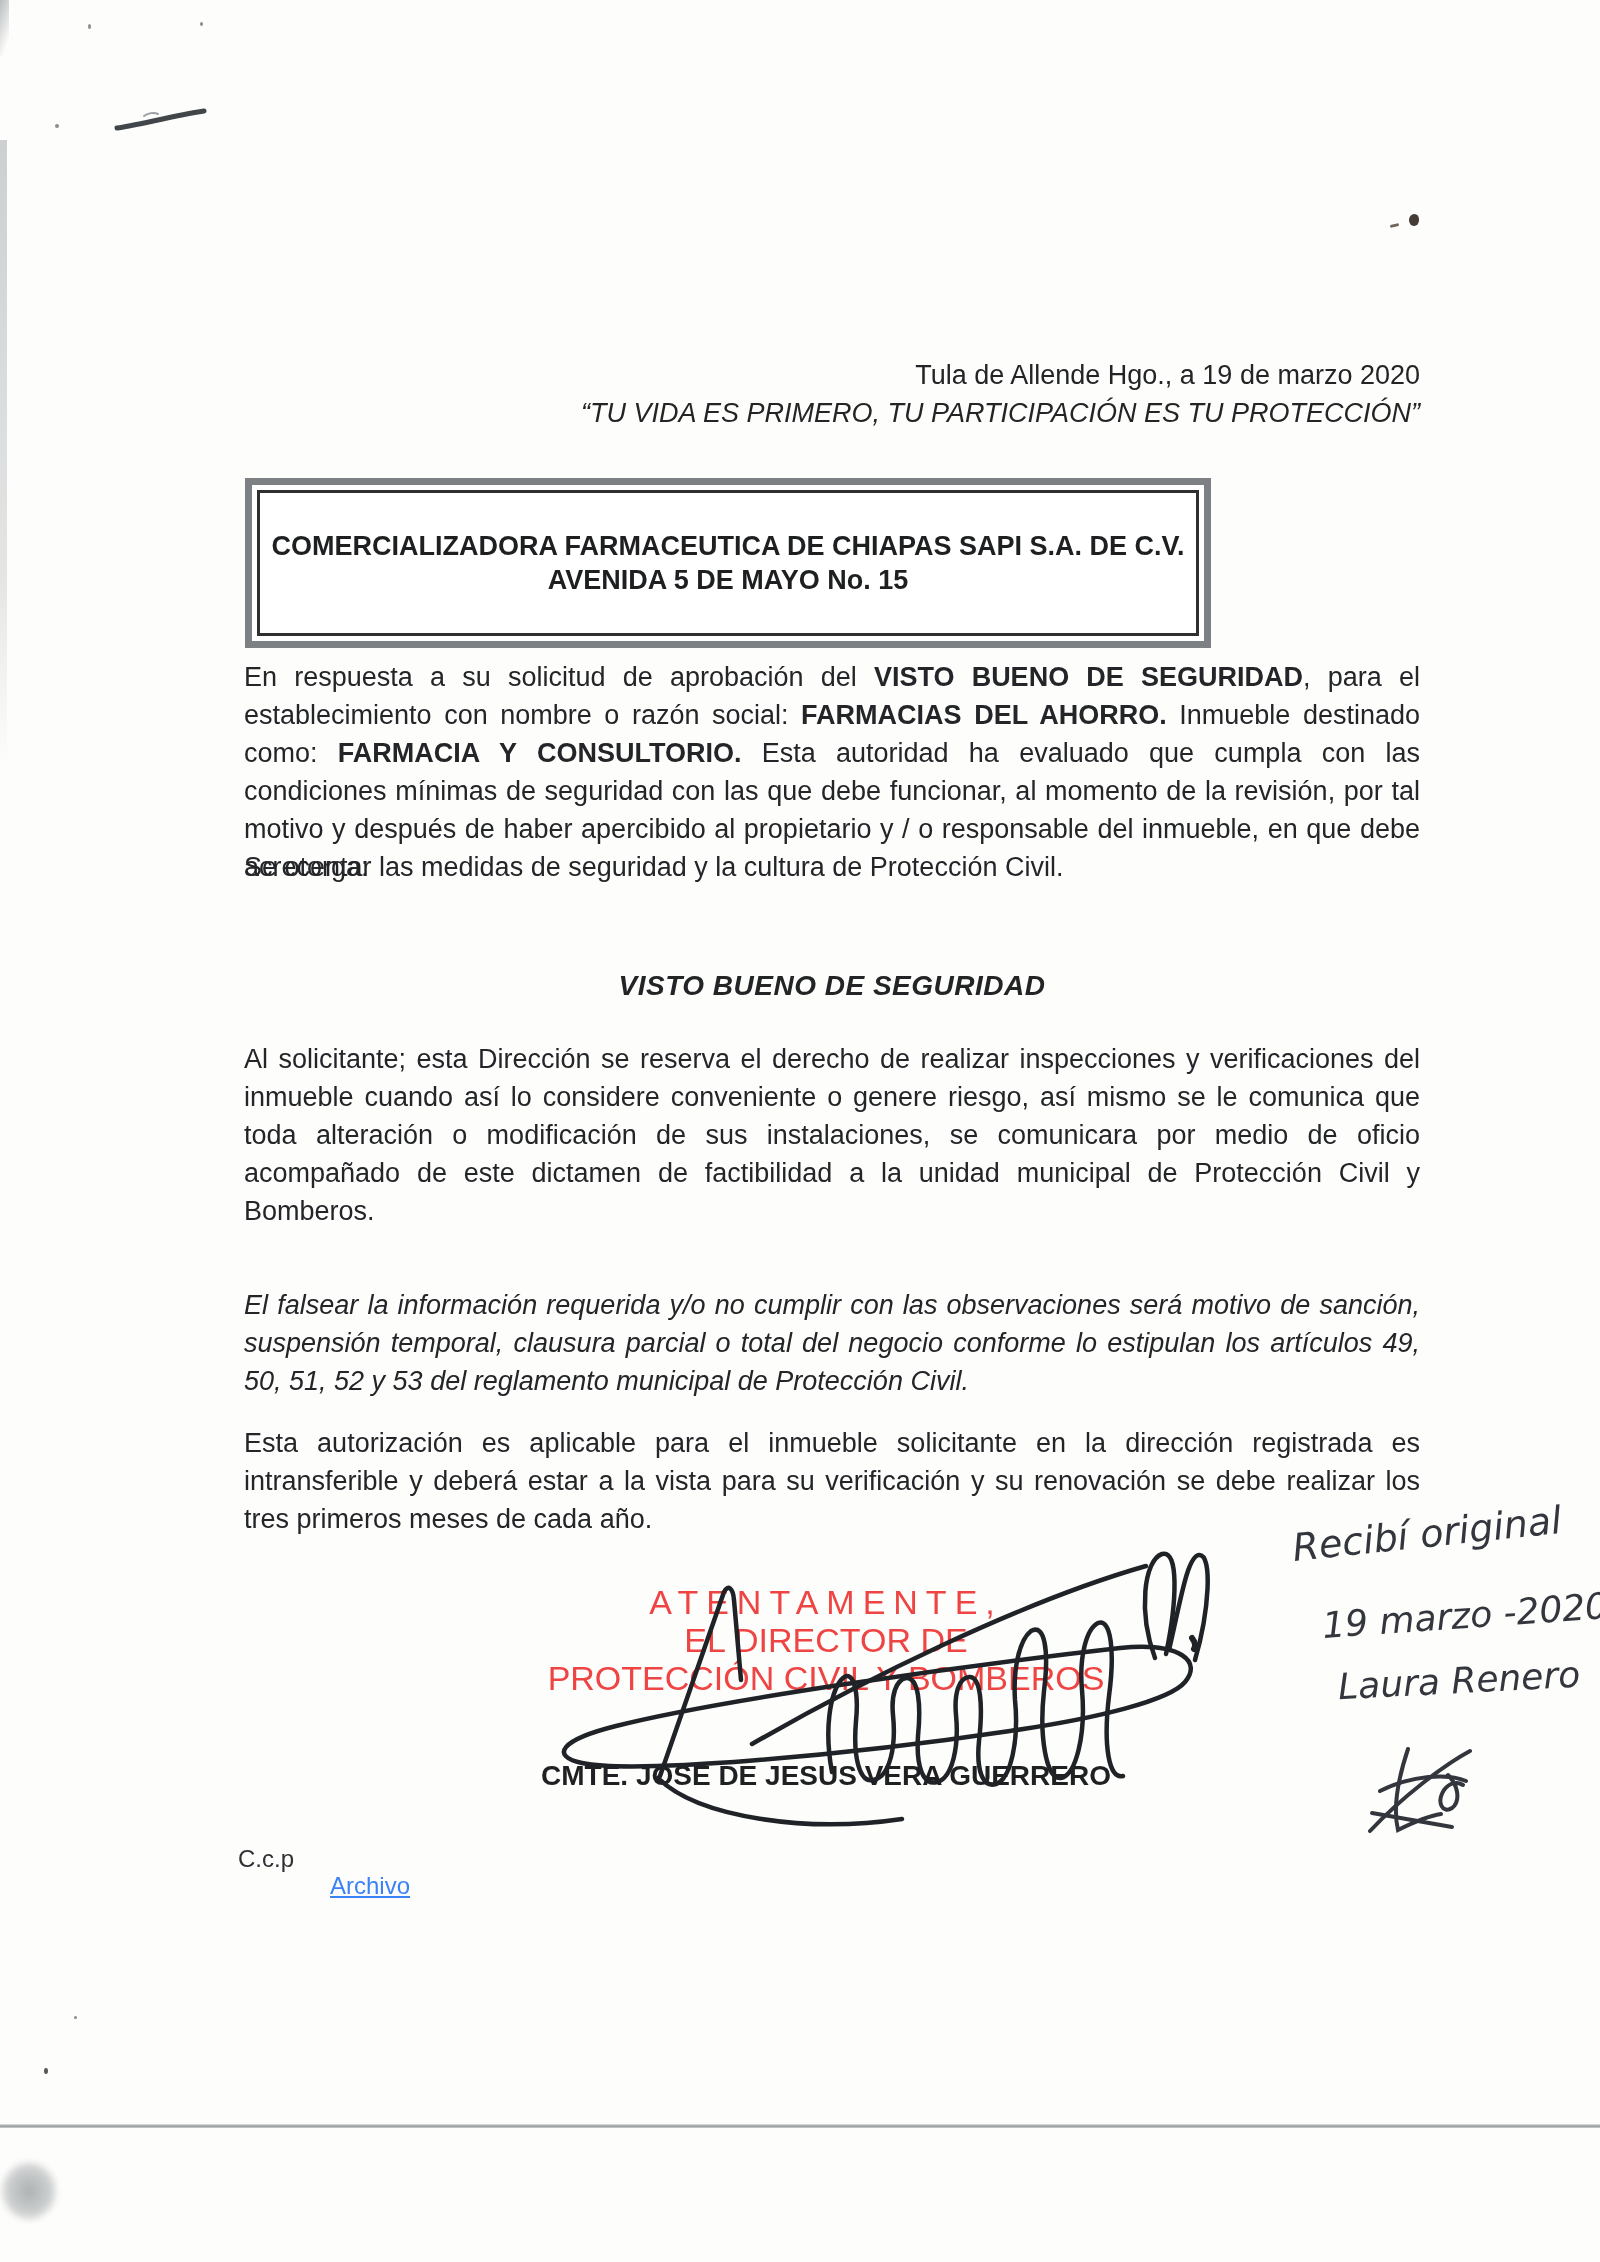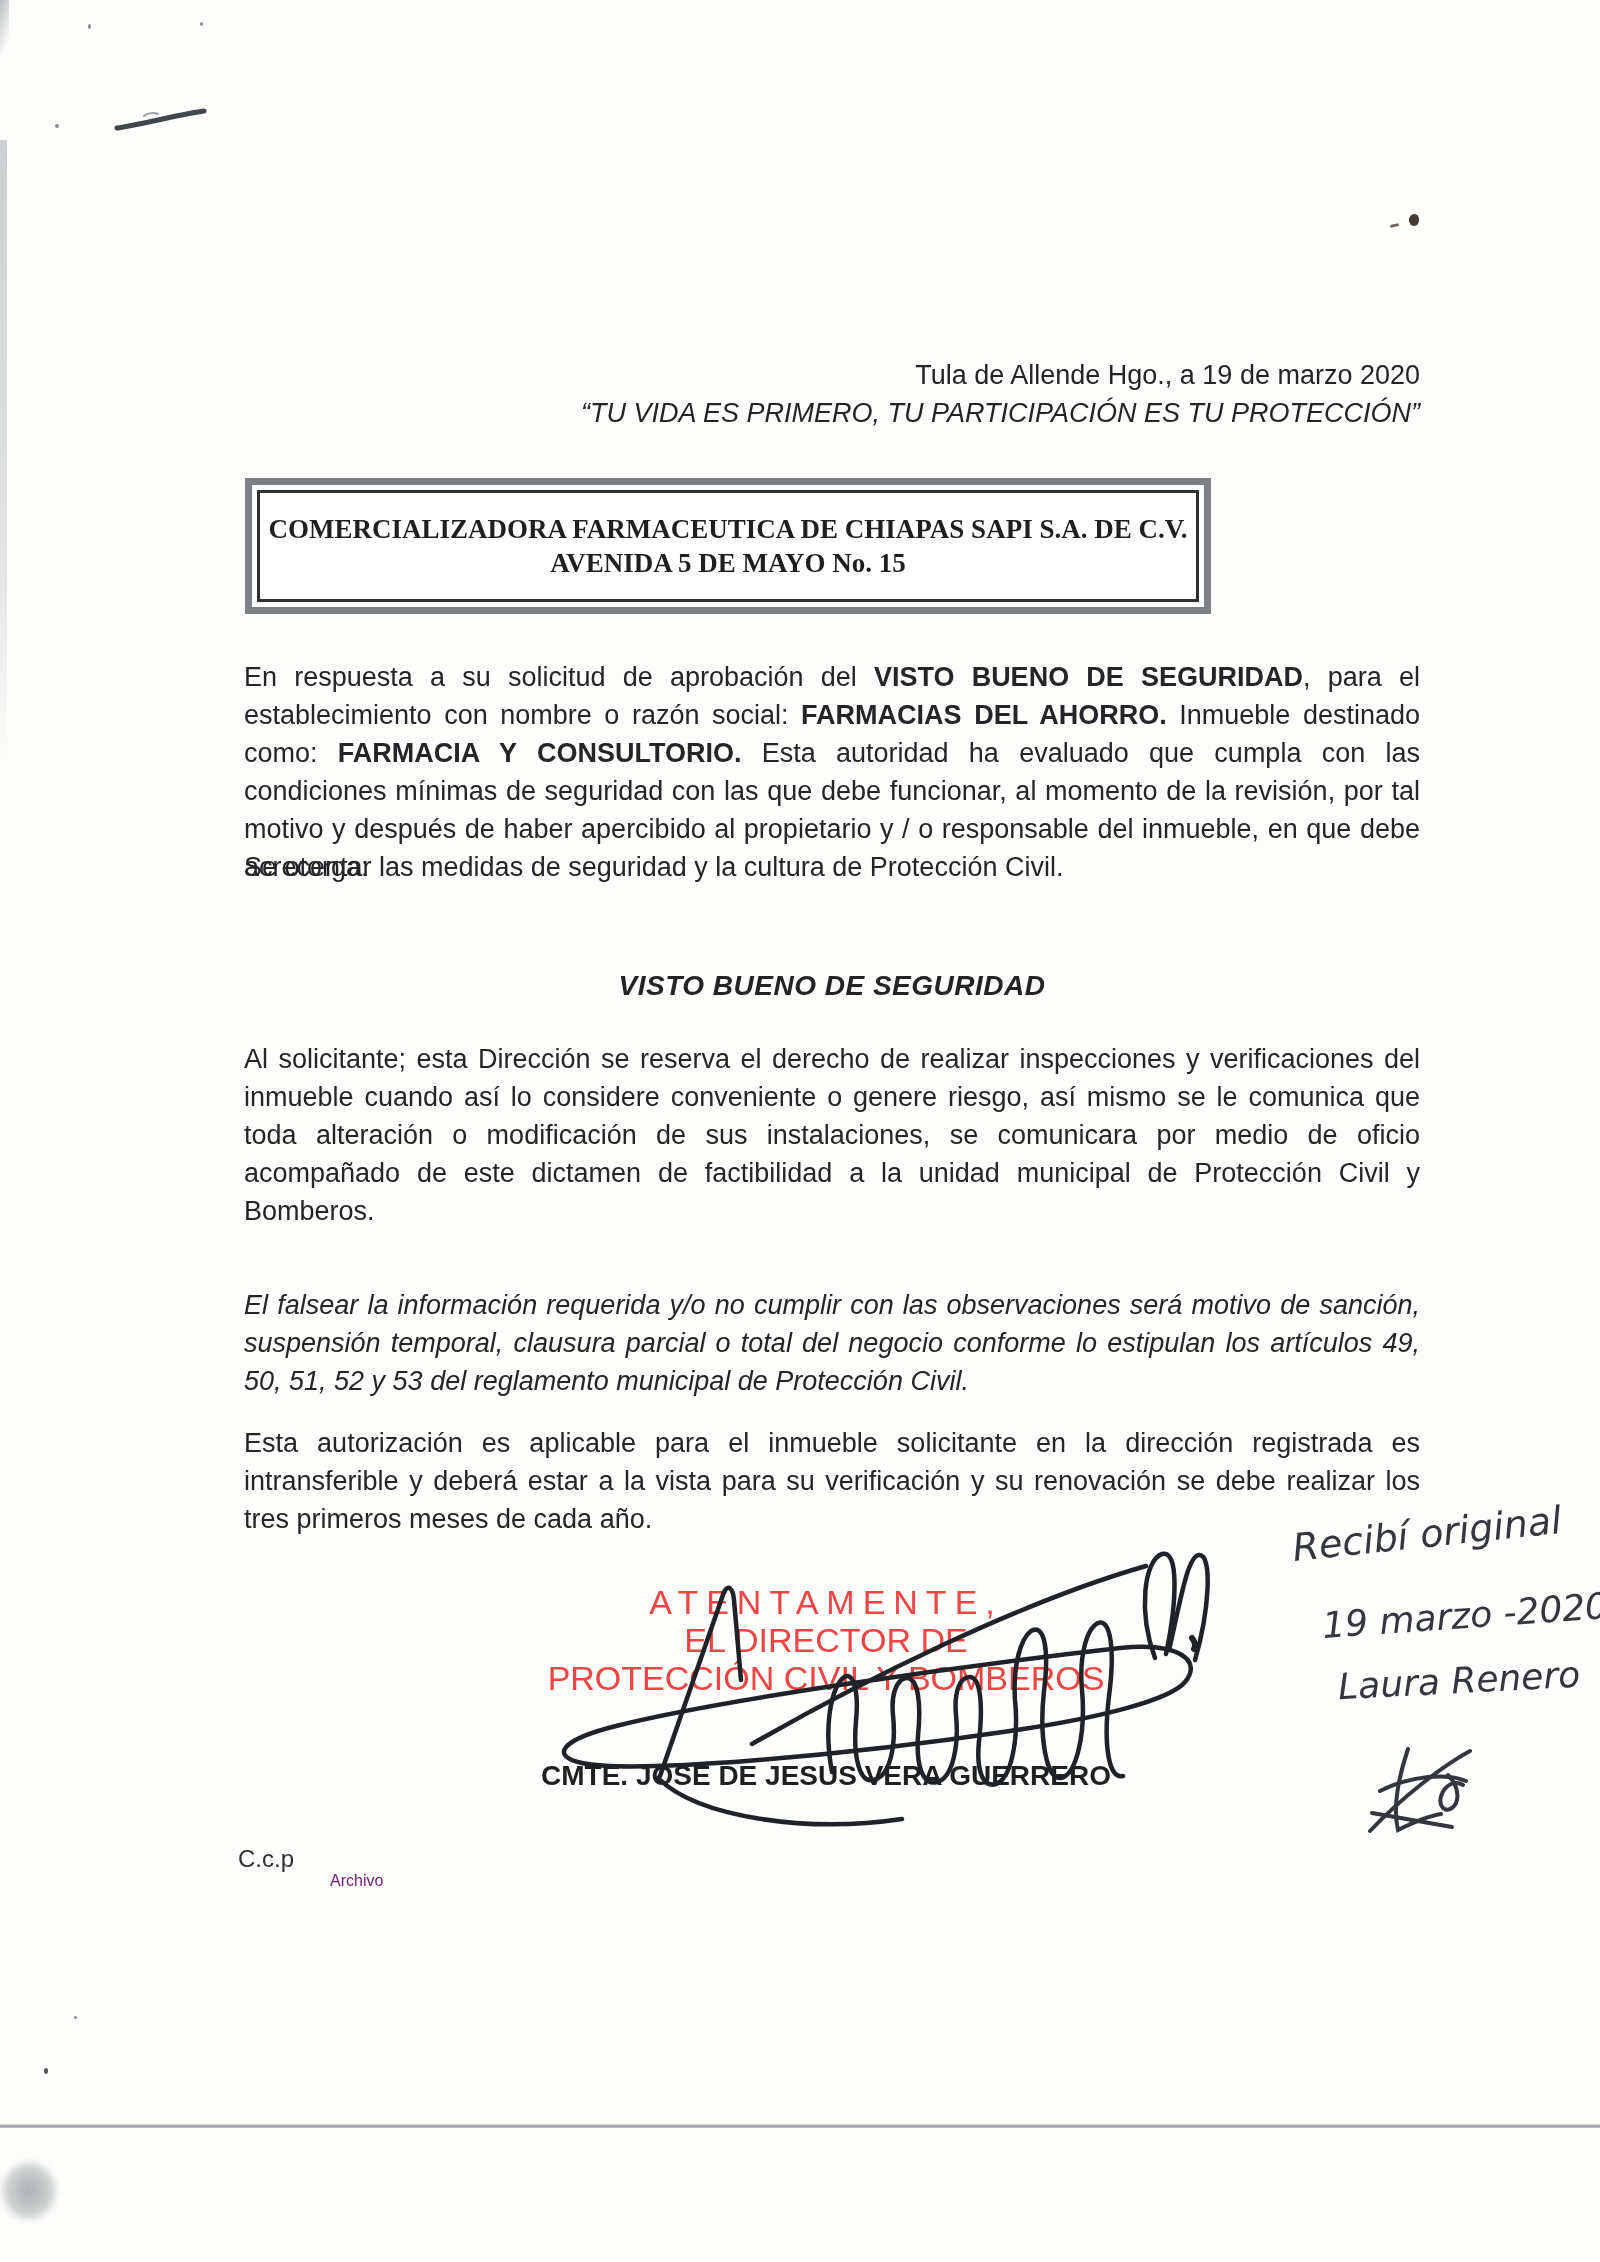--- a/index.html
+++ b/index.html
@@ -15,46 +15,45 @@
   .abs{position:absolute;}
   .content{left:244px;width:1176px;}
   .right-align{text-align:right;}
   .center{text-align:center;}
   .justify{text-align:justify;}
   .body-text{font-size:27px;line-height:38px;color:#232528;}
   .b{font-weight:bold;}
   .dateline{top:360px;font-size:27px;}
   .slogan{top:398px;font-size:27px;font-style:italic;}
   .letterbox-outer{
-    left:245px;top:478px;width:966px;height:136px;
+    left:245px;top:478px;width:966px;height:170px;
     border:7px solid #7d8184;
     background:#fff;
     box-sizing:border-box;
     padding:5px;
-    font-family:Liberation Serif, serif;
   }
   .letterbox-inner{
     border:3px solid #2e2f30;
     height:100%;
     box-sizing:border-box;
     display:flex;flex-direction:column;justify-content:center;
     text-align:center;
     font-weight:bold;font-size:27px;line-height:34px;color:#1d1f21;
   }
   .para1{top:658px;}
   .se-otorga{top:848px;}
   .heading{top:970px;font-size:28px;font-weight:bold;font-style:italic;letter-spacing:.5px;}
   .para2{top:1040px;}
   .para3{top:1286px;font-style:italic;}
   .para4{top:1424px;}
   .closing{top:1583px;left:238px;width:1176px;text-align:center;font-size:34px;line-height:38px;color:#ef4444;}
   .atent{letter-spacing:8px;}
   .sign-name{top:1760px;left:238px;width:1176px;text-align:center;font-weight:bold;font-size:28px;color:#1e2022;}
   .ccp{top:1845px;left:238px;font-size:24px;color:#2e3033;text-align:center;}
-  .archivo{top:1872px;left:330px;font-size:16px;color:#701a75;}
+  .archivo{top:1872px;left:330px;font-size:24px;color:#3b82f6;text-decoration:underline;}
   .handwrite{
     font-family:"DejaVu Sans", sans-serif;
     font-style:italic;
     color:#33363d;
     white-space:nowrap;
   }
   .hw1{top:1512px;left:1292px;font-size:38px;transform:rotate(-6deg);}
   .hw2{top:1595px;left:1322px;font-size:36px;transform:rotate(-4deg);}
   .hw3{top:1660px;left:1338px;font-size:36px;transform:rotate(-3deg);}
   svg{display:block;}

